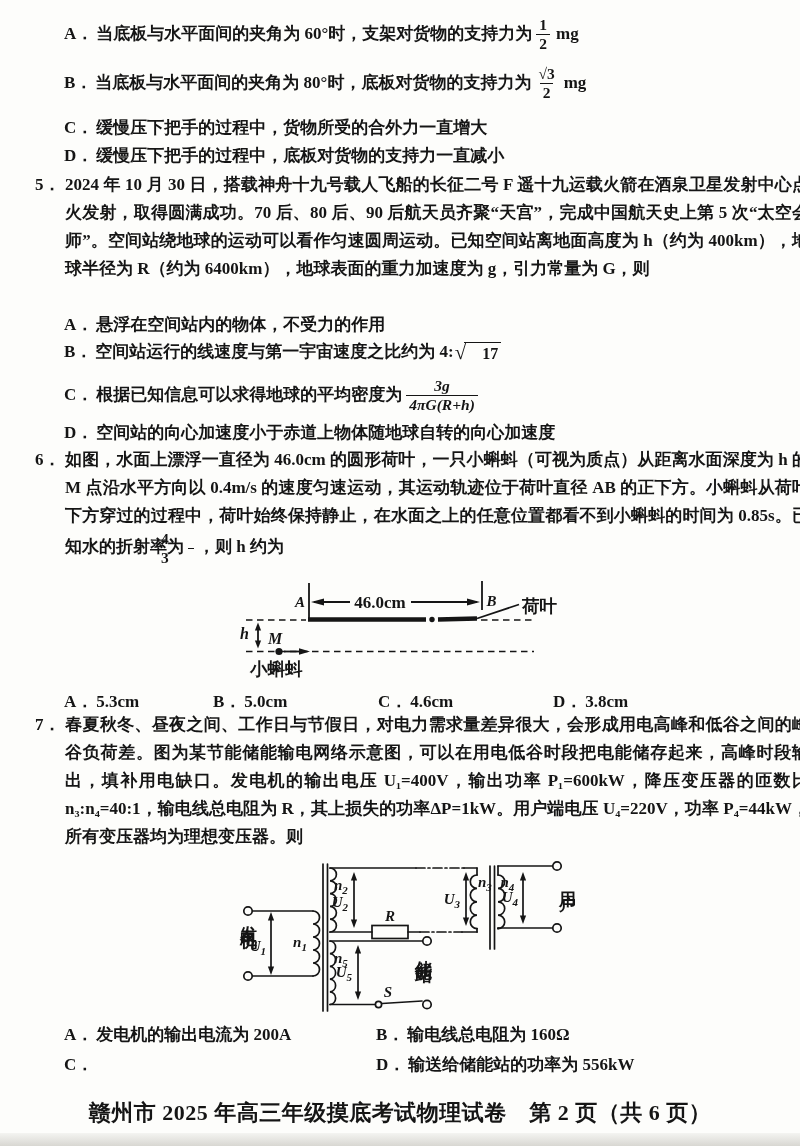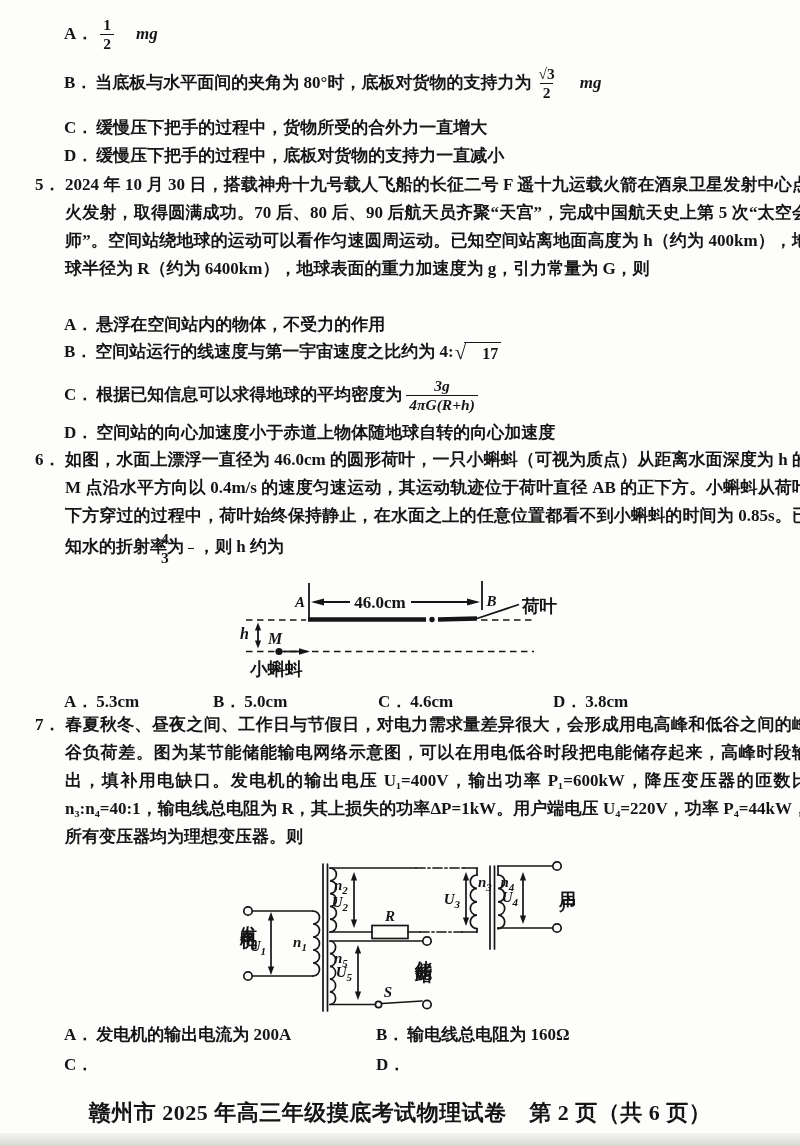--- a/index.html
+++ b/index.html
@@ -18,21 +18,21 @@
     font-size:17px;line-height:24px;
   }
   .olabel{margin-right:3px;}
   .frac{
     display:inline-flex;flex-direction:column;align-items:center;
     vertical-align:middle;margin:0 4px;font-size:15.5px;line-height:1.15;
   }
   .frac .fnum{display:block;padding:0 3px;}
   .frac .fden{display:block;border-top:1.7px solid #151515;padding:0 3px;}
   .frac.math{font-style:italic;}
-  .mvar{font-style:italic;margin-left:18px;}
+  .mvar{margin-left:2px;}
   .sqrt{display:inline-flex;align-items:flex-start;margin-left:1px;}
   .sqrt-sign{font-size:21px;line-height:20px;}
   .sqrt-rad{border-top:1.8px solid #151515;font-size:16px;line-height:19px;padding:1px 3px 0 18px;margin-left:-2px;}
   .fig{position:absolute;}
   .vtext{
     position:absolute;writing-mode:vertical-rl;text-orientation:upright;
     font-size:17px;letter-spacing:3px;line-height:18px;
   }
   .footer{
     position:absolute;top:1098px;left:0;width:100%;text-align:center;
@@ -48,20 +48,21 @@
   svg .cjk{font-size:17.5px;font-weight:600;}
   svg .dim{font-size:17px;font-weight:700;}
 </style>
 </head>
 <body>
 
 <div class="page">
 
   <div class="optrow" style="left:64px;top:12px;height:44px;">
     <span class="olabel">A．</span>
+    <span>当底板与水平面间的夹角为 60°时，支架对货物的支持力为</span>
     <span class="frac">
         <span class="fnum">1</span>
         <span class="fden">2</span>
       </span>
     <span class="mvar">mg</span>
   </div>
   <div class="optrow" style="left:64px;top:60px;height:46px;">
     <span class="olabel">B．</span>
     <span>当底板与水平面间的夹角为 80°时，底板对货物的支持力为</span>
     <span class="frac">
@@ -264,18 +265,19 @@
   </div>
   <div class="optrow" style="left:376px;top:1023px;">
     <span class="olabel">B．</span>
     <span>输电线总电阻为 160Ω</span>
   </div>
   <div class="optrow" style="left:64px;top:1053px;">
     <span class="olabel">C．</span>
   </div>
   <div class="optrow" style="left:376px;top:1053px;">
     <span class="olabel">D．</span>
+    <span>输送给储能站的功率为 556kW</span>
   </div>
 
   <div class="footer">赣州市 2025 年高三年级摸底考试物理试卷　第 2 页（共 6 页）</div>
 
   <div class="scanband"></div>
 </div>
 
 </body></html>

